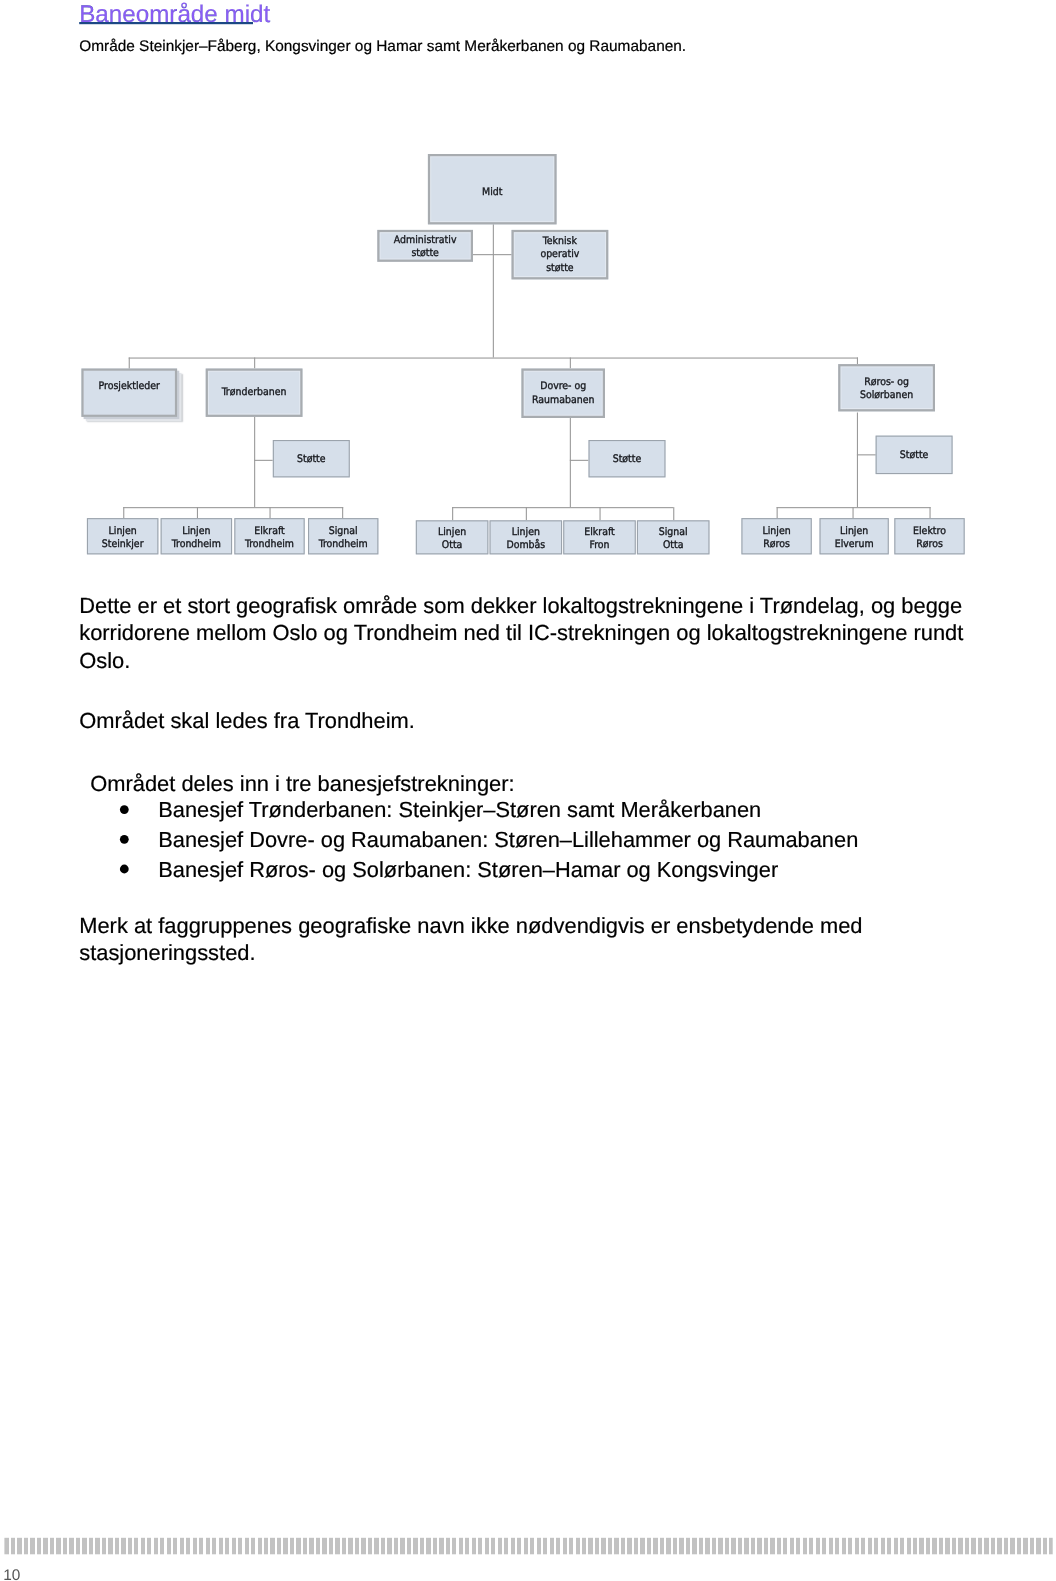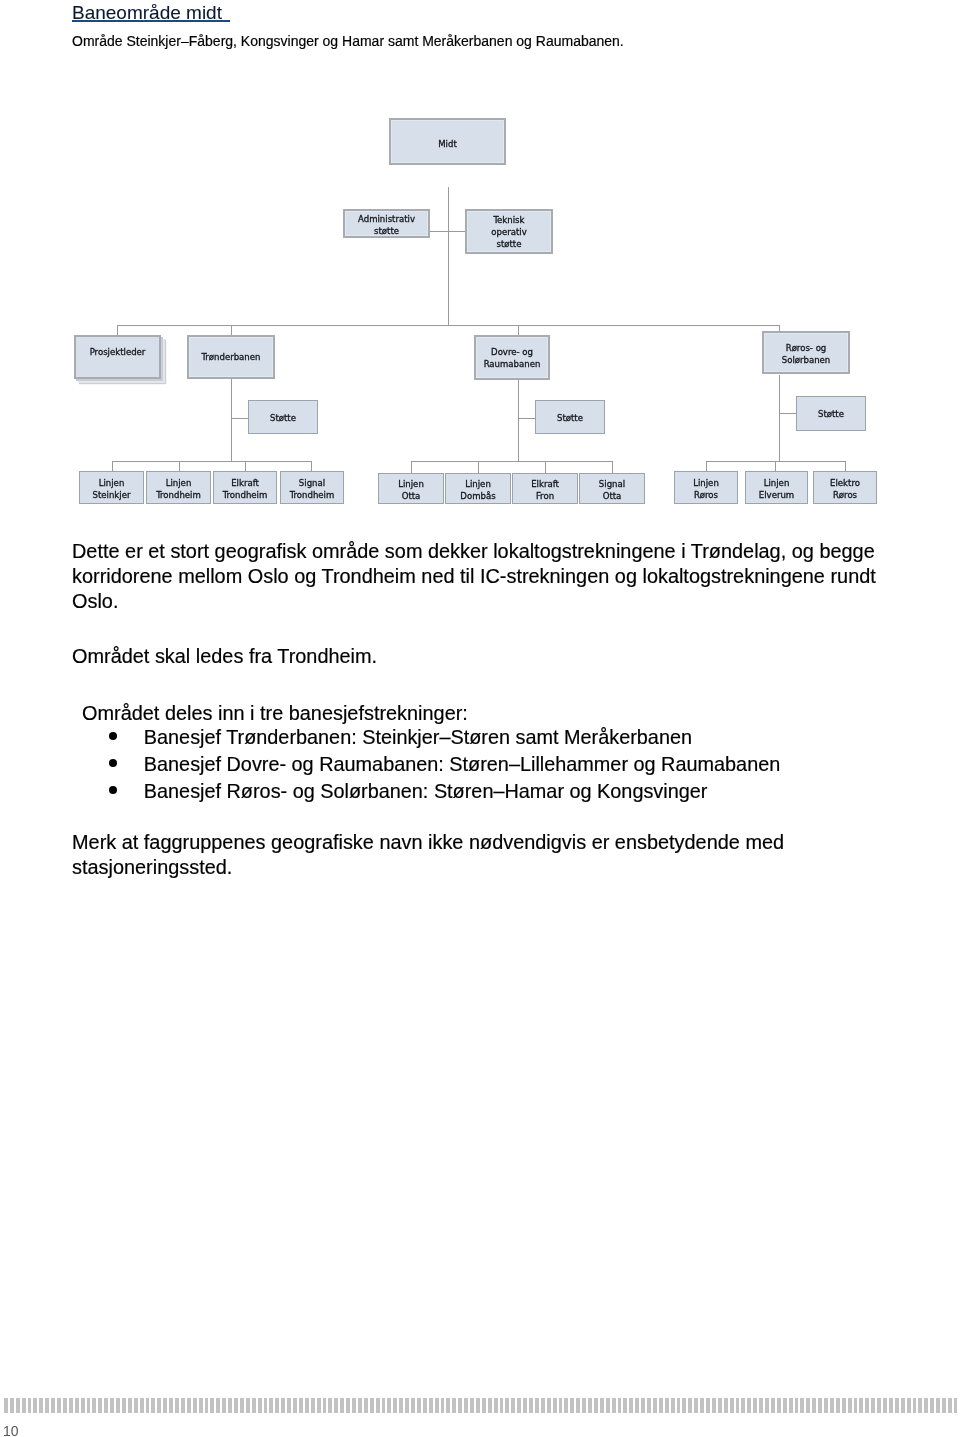--- a/index.html
+++ b/index.html
@@ -2,22 +2,22 @@
 <html><head>
 <meta charset="utf-8">
 <title>Baneomrade midt</title>
 <style>
   html,body{margin:0;padding:0;}
   body{width:960px;height:1437px;background:#ffffff;overflow:hidden;
        font-family:"Liberation Sans",sans-serif;}
   .page{position:relative;width:960px;height:1437px;background:#fff;}
 
   
-  .doc-title{position:absolute;left:72px;top:1px;font-size:19px;line-height:24px;
-    color:#0f172a;white-space:nowrap;-webkit-text-stroke:0.12px #1c4884;}
+  .doc-title{position:absolute;left:72px;top:1px;font-size:22px;line-height:24px;
+    color:#8b5cf6;white-space:nowrap;-webkit-text-stroke:0.12px #1c4884;}
   .doc-title-ul{position:absolute;left:72px;top:20px;width:158px;height:2px;background:#1c4884;}
   .doc-subtitle{position:absolute;left:72px;top:28px;font-size:14px;line-height:26px;
     color:#000;white-space:nowrap;-webkit-text-stroke:0.18px #000;}
 
   
   .chart{position:absolute;left:0;top:0;width:960px;height:520px;}
   .node{position:absolute;box-sizing:border-box;background:#d6dfea;
     border:1px solid #9ba3ac;display:flex;align-items:center;justify-content:center;
     text-align:center;font-family:"DejaVu Sans Condensed","DejaVu Sans",sans-serif;
     font-size:9.5px;line-height:12px;color:#15171c;
@@ -80,21 +80,21 @@
     <div class="ln lnv" style="left:545px;top:461px;height:12px;"></div>
     <div class="ln lnv" style="left:612px;top:461px;height:12px;"></div>
 
     <div class="ln lnv" style="left:779px;top:375px;height:86px;"></div>
     <div class="ln lnh" style="left:779px;top:413px;width:18px;"></div>
     <div class="ln lnh" style="left:706px;top:461px;width:140px;"></div>
     <div class="ln lnv" style="left:706px;top:461px;height:11px;"></div>
     <div class="ln lnv" style="left:775px;top:461px;height:11px;"></div>
     <div class="ln lnv" style="left:845px;top:461px;height:11px;"></div>
 
-    <div class="node thick" style="left:389px;top:118px;width:117px;height:47px;padding-top:5px;">
+    <div class="node thick" style="left:389px;top:140px;width:117px;height:64px;padding-top:5px;">
       <span>Midt</span>
       </div>
 
     <div class="node thick" style="left:343px;top:209px;width:87px;height:29px;padding-top:3px;">
       <span><span>Administrativ</span><br><span>støtte</span></span>
       </div>
 
     <div class="node thick" style="left:465px;top:209px;width:88px;height:45px;padding-top:1px;">
       <span><span>Teknisk</span><br><span>operativ</span><br><span>støtte</span></span>
       </div>

